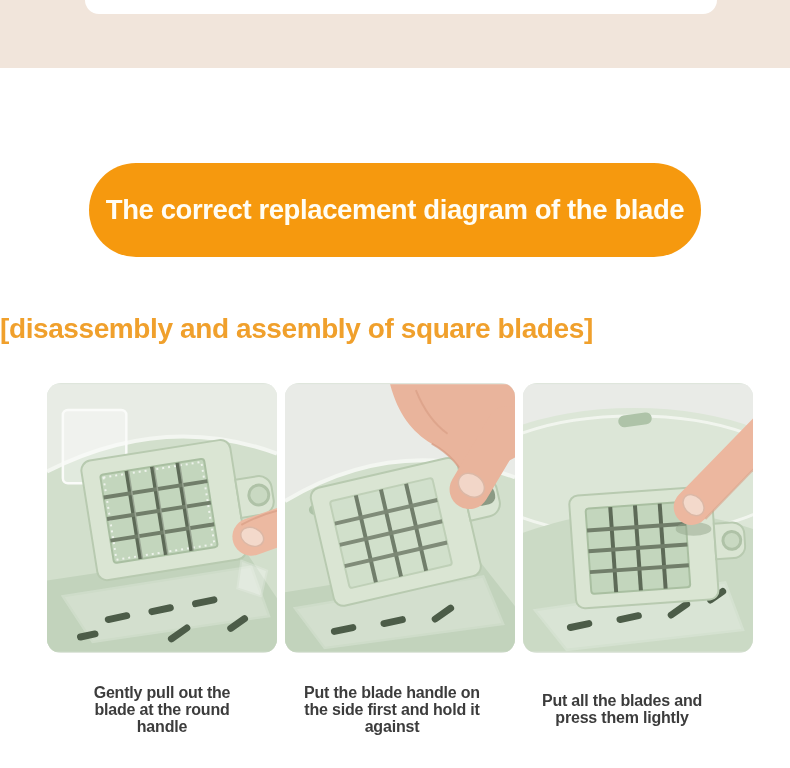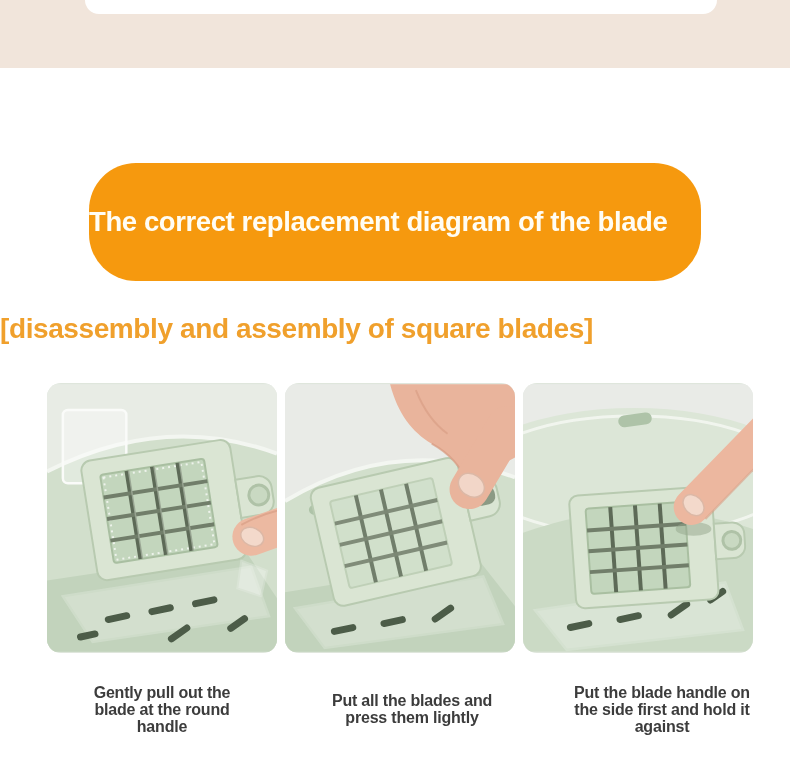--- a/index.html
+++ b/index.html
@@ -10,23 +10,23 @@
   }
   .top-band{
     position:absolute;top:0;left:0;width:790px;height:68px;
     background:var(--top-band,#F1E5DB);
   }
   .card-notch{
     position:absolute;top:0;left:85px;width:632px;height:14px;
     background:#ffffff;border-radius:0 0 26px 26px;
   }
   .banner{
-    position:absolute;top:163px;left:89px;width:612px;height:118px;
+    position:absolute;top:163px;left:89px;width:612px;height:94px;
     background:var(--banner-bg,#F6990E);border-radius:47px;
-    display:flex;align-items:center;
+    display:flex;align-items:center;justify-content:center;
   }
   .banner-text{
     color:var(--banner-text,#FFFDF4);
     font-size:27.5px;font-weight:700;letter-spacing:-0.4px;white-space:nowrap;
   }
   .subtitle{
     position:absolute;top:313px;left:0;width:790px;text-align:left;
     color:var(--subtitle,#F0A02C);
     font-size:28px;font-weight:700;letter-spacing:-0.4px;white-space:nowrap;
   }
@@ -34,21 +34,21 @@
     position:absolute;top:383px;left:47px;width:706px;height:270px;
     display:flex;gap:8px;
   }
   .photo{
     width:230px;height:270px;border-radius:14px;overflow:hidden;
     background:#dfe6dc;flex:0 0 auto;
   }
   .photo svg{display:block;width:100%;height:100%;}
   .captions{
     position:absolute;top:653px;left:47px;width:706px;height:112px;
-    display:flex;gap:20px;
+    display:flex;gap:0;
   }
   .caption{
     width:230px;flex:0 0 auto;
     display:flex;align-items:center;justify-content:center;
     text-align:center;white-space:pre-line;
     color:var(--caption,#3C3C3C);
     font-size:16px;line-height:17px;font-weight:700;letter-spacing:-0.2px;
   }
 </style>
 </head>
@@ -201,18 +201,18 @@
         <ellipse cx="172" cy="122" rx="9" ry="12" fill="#F3D9CB" stroke="#DCB8A6" stroke-width="1.5" transform="rotate(-45 172 122)"></ellipse>
       </g>
     </svg>
   </div>
 </div>
 
 <div class="captions">
   <div class="caption">Gently pull out the
 blade at the round
 handle</div>
-  <div class="caption">Put all the blades and
-press them lightly</div>
   <div class="caption">Put the blade handle on
 the side first and hold it
 against</div>
+  <div class="caption">Put all the blades and
+press them lightly</div>
 </div>
 
 </body></html>

